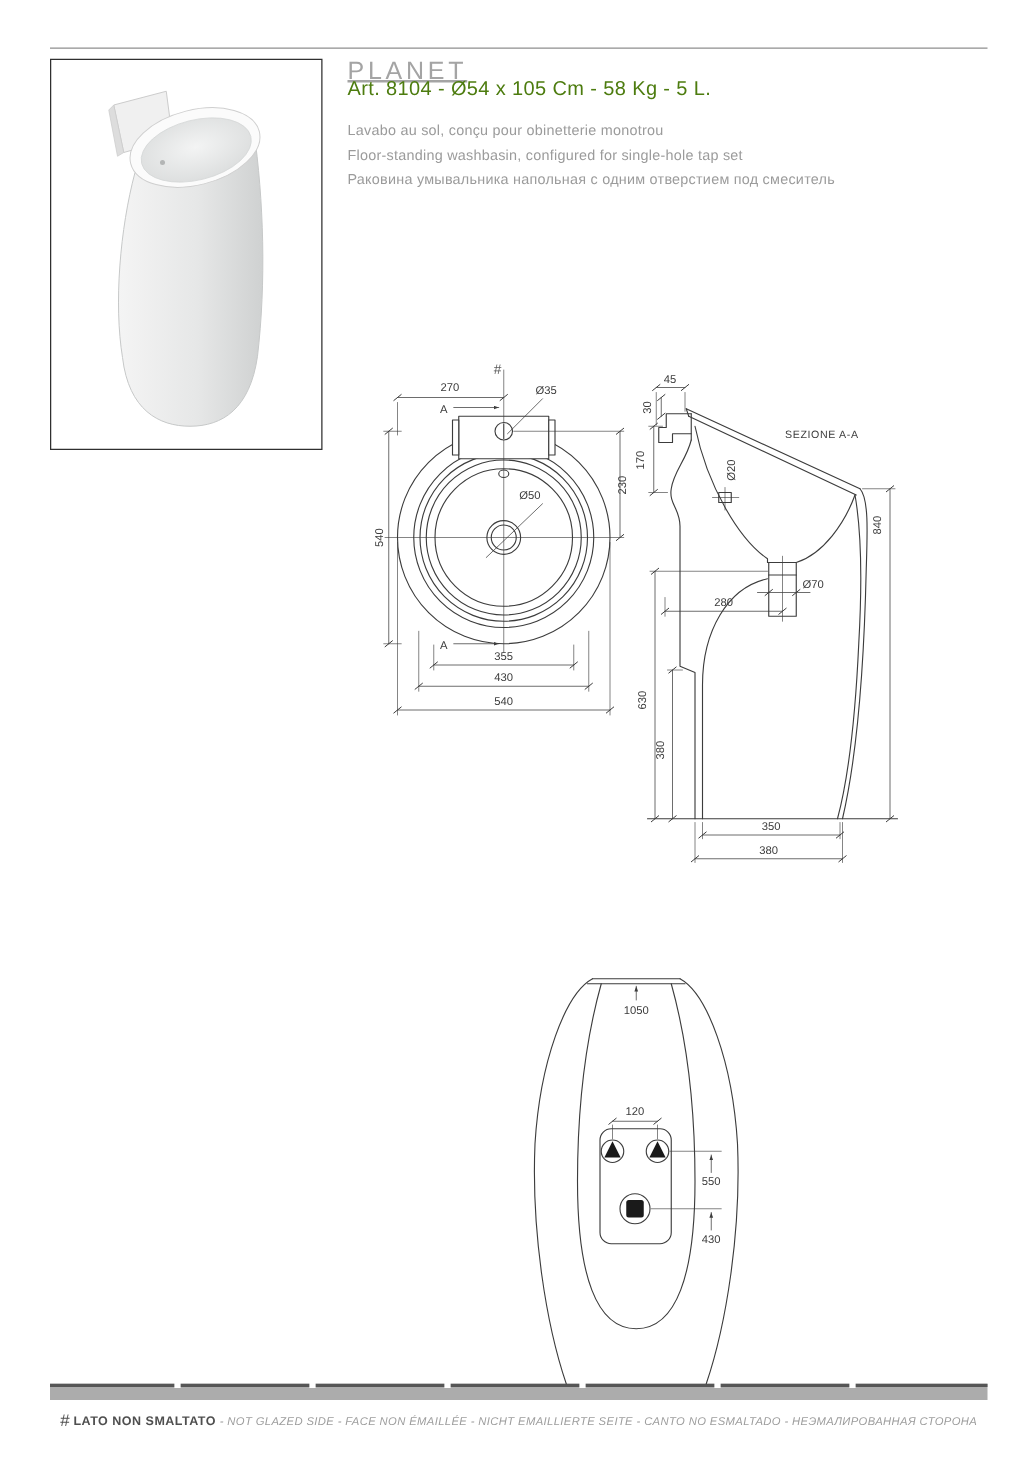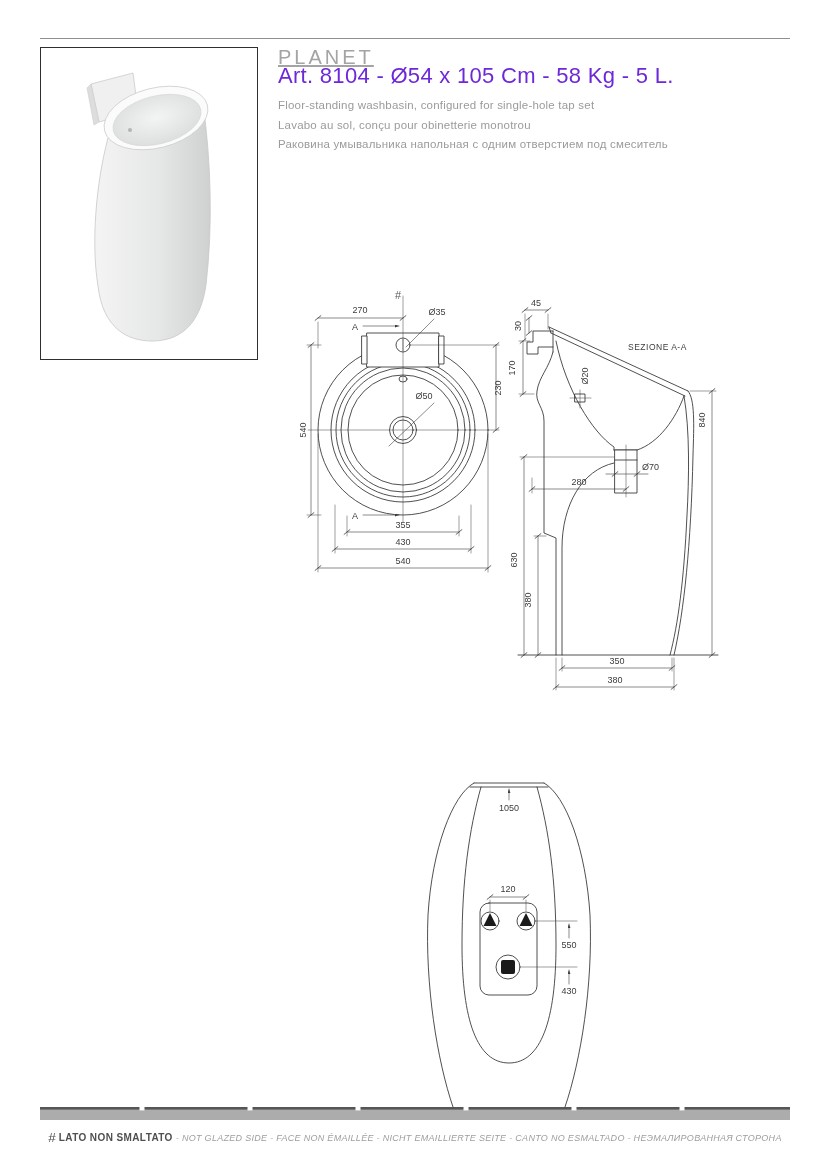--- a/index.html
+++ b/index.html
@@ -2,21 +2,21 @@
 <html><head>
 <meta charset="utf-8">
 <style>
   html,body{margin:0;padding:0;background:#ffffff;}
   .page{position:relative;width:826px;height:1169px;background:#fff;overflow:hidden;
         font-family:"Liberation Sans",sans-serif;}
   .top-rule{position:absolute;left:40px;top:38px;width:750px;height:1px;background:#8f8f8f;}
   .photo-box{position:absolute;left:40px;top:47px;width:216px;height:311px;border:1px solid #2f2f2f;background:#fff;}
   .photo-box svg{display:block;width:100%;height:100%;}
   .title{position:absolute;left:278px;top:46px;font-size:20px;letter-spacing:3px;color:#a4a4a4;font-weight:400;text-decoration:underline;}
-  .subtitle{position:absolute;left:278px;top:63px;font-size:22px;letter-spacing:.3px;color:#6d28d9;font-weight:400;}
+  .subtitle{position:absolute;left:278px;top:63px;font-size:16px;letter-spacing:.3px;color:#4d7c0f;font-weight:400;}
   .descs{position:absolute;left:278px;top:96px;width:420px;font-size:11.5px;line-height:19.5px;color:#9b9b9b;letter-spacing:.2px;}
   .descs .d0{color:#454545;font-weight:600;}
   .drawings{position:absolute;left:0;top:0;width:826px;height:1169px;}
   .ln{fill:none;stroke:#3c3c3c;stroke-width:.9;stroke-linecap:round;stroke-linejoin:round;}
   .th{fill:none;stroke:#3c3c3c;stroke-width:.5;stroke-linecap:round;}
   .dm{fill:none;stroke:#3c3c3c;stroke-width:.6;stroke-linecap:round;}
   .wfill{fill:#ffffff;}
   .dt{font-family:"Liberation Sans",sans-serif;font-size:9px;fill:#3c3c3c;}
   .dts{font-family:"Liberation Sans",sans-serif;font-size:8.5px;fill:#3c3c3c;letter-spacing:.5px;}
   .hashmark{font-family:"Liberation Sans",sans-serif;font-size:11px;fill:#5a5a5a;}
@@ -52,22 +52,22 @@
         <ellipse cx="115" cy="70" rx="53" ry="30" transform="rotate(-14 115 70)" fill="#fbfbfb" stroke="#cfcfcf" stroke-width="0.8"></ellipse>
         <ellipse cx="116" cy="72" rx="45" ry="24" transform="rotate(-14 116 72)" fill="url(#bowlGrad)" stroke="#d4d6d6" stroke-width="0.6"></ellipse>
         <circle cx="89" cy="82" r="2" fill="#b3b5b5"></circle>
       </g>
     </svg>
   </div>
 
   <div class="title">PLANET</div>
   <div class="subtitle">Art. 8104 - Ø54 x 105 Cm - 58 Kg - 5 L.</div>
   <div class="descs">
+    <div>Lavabo au sol, conçu pour obinetterie monotrou</div>
     <div>Floor-standing washbasin, configured for single-hole tap set</div>
-    <div>Lavabo au sol, conçu pour obinetterie monotrou</div>
     <div>Раковина умывальника напольная с одним отверстием под смеситель</div>
   </div>
 
   <svg class="drawings" viewBox="0 0 826 1169">
     <defs>
       <path id="tk" d="M-3.2,2.6 L3.2,-2.6" stroke="#3c3c3c" stroke-width="0.8" fill="none"></path>
       <marker id="arw" markerWidth="8" markerHeight="6" refX="7" refY="2.5" orient="auto">
         <path d="M0,0 L7,2.5 L0,5 Z" fill="#3c3c3c"></path>
       </marker>
     </defs>

